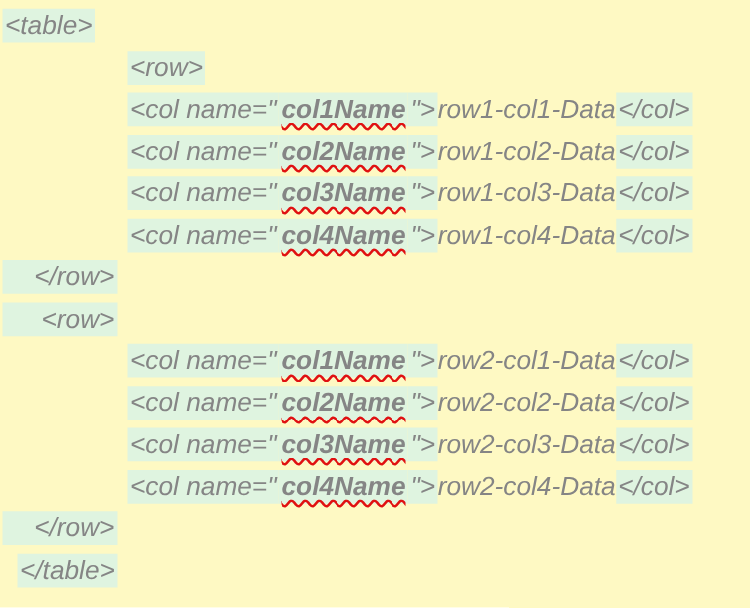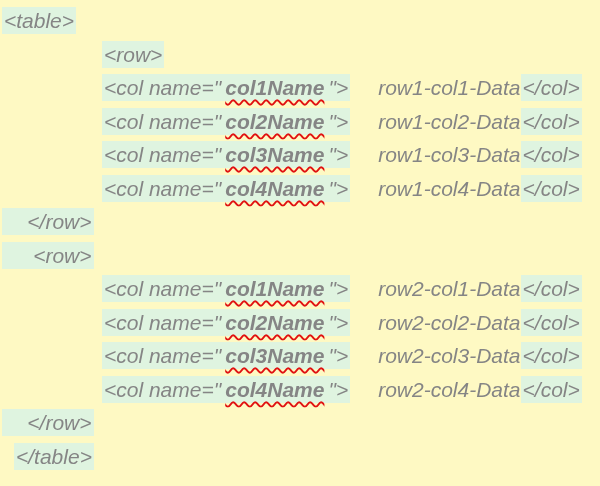--- a/index.html
+++ b/index.html
@@ -24,21 +24,20 @@
   .line {
     height: 33.5px;
     line-height: 33.5px;
     white-space: pre;
   }
   .hl {
     padding: 2px 2px;
   }
   .plain {
     padding: 2px 0;
-    margin-left: 28px;
   }
   .sp {
     text-decoration-line: underline;
     text-decoration-style: wavy;
     text-decoration-thickness: 2px;
     text-underline-offset: 4px;
     text-decoration-skip-ink: none;
     font-weight: bold;
   }
 </style>

